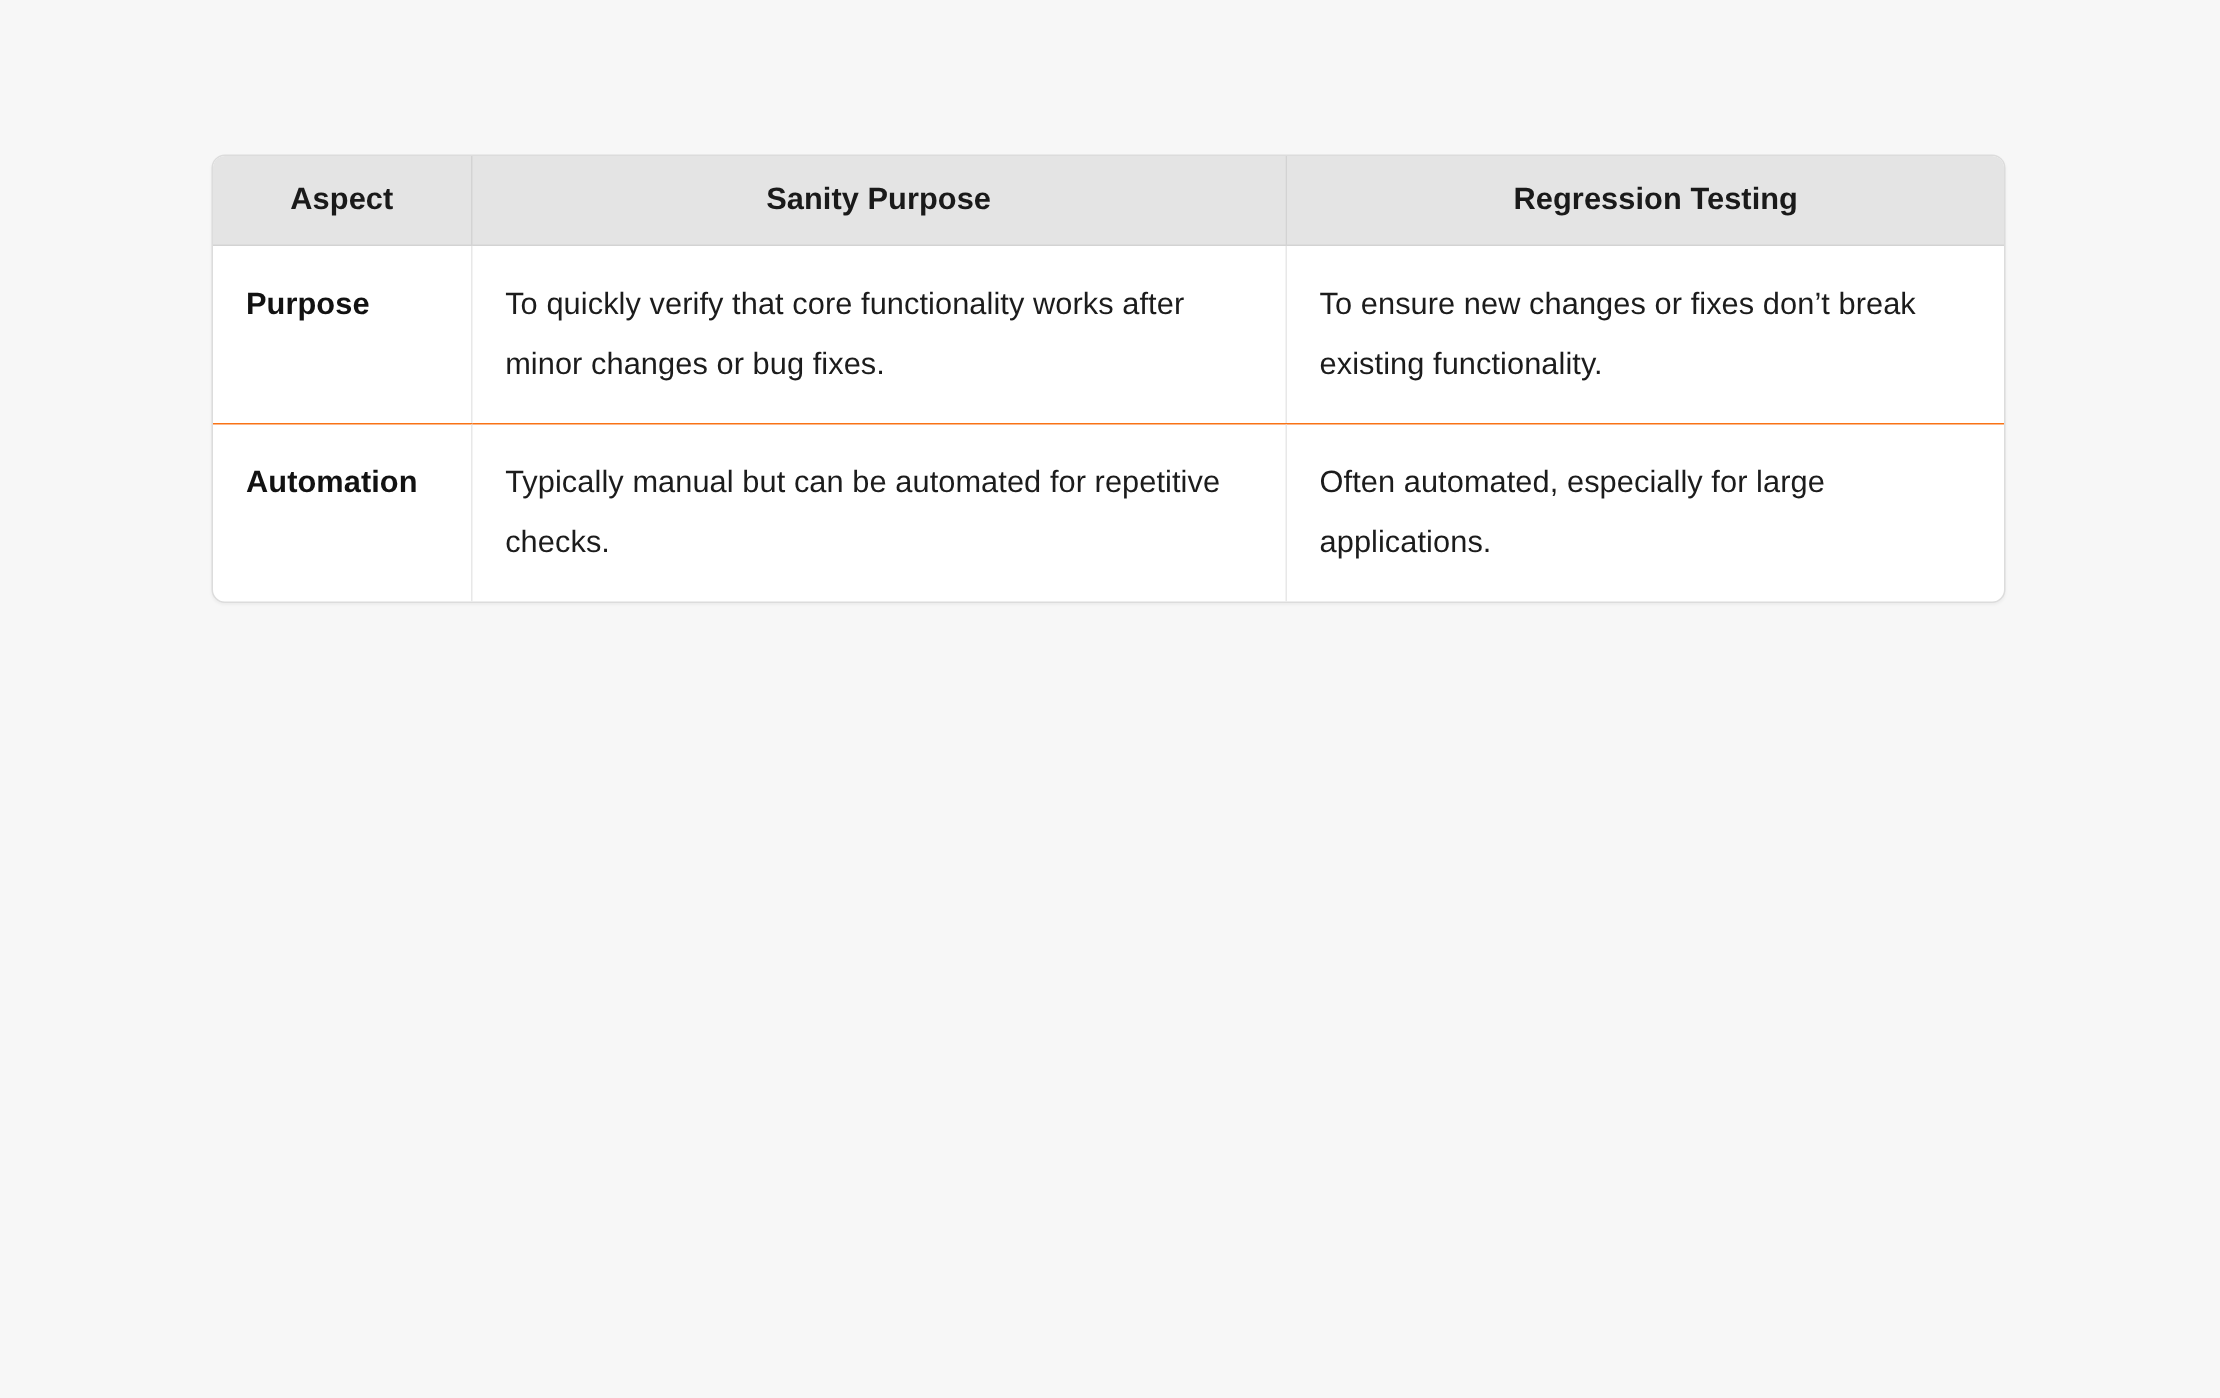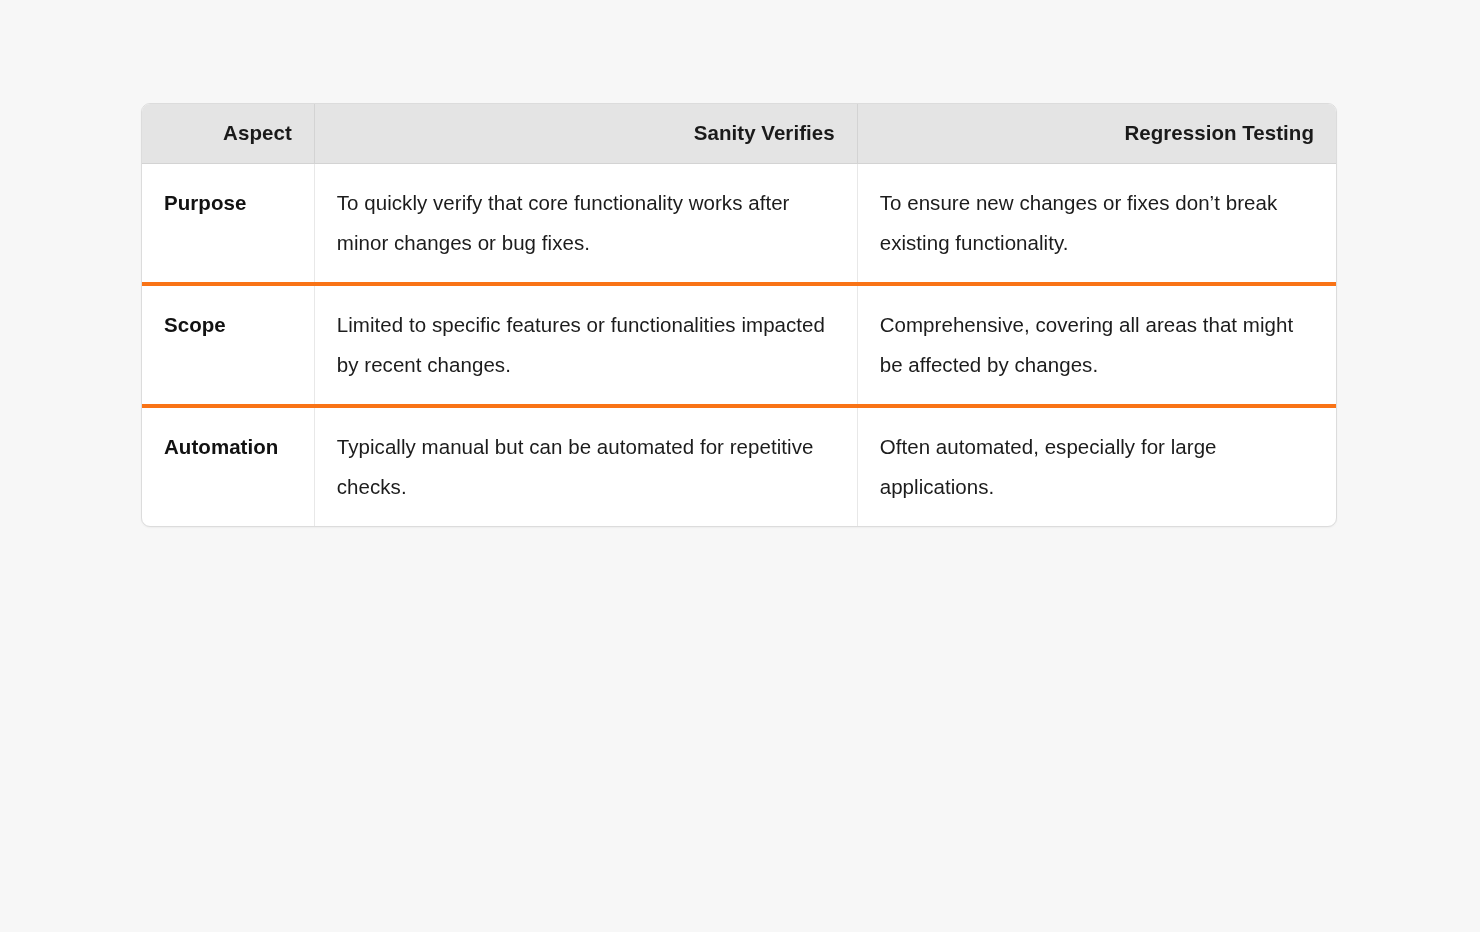--- a/index.html
+++ b/index.html
@@ -37,37 +37,37 @@
   }
   table.cmp col.c-aspect { width: 172px; }
   table.cmp col.c-sanity { width: 542px; }
   table.cmp col.c-regression { width: 478px; }
 
   thead th {
     background: #e4e4e4;
     color: #1a1a1a;
     font-size: 20.5px;
     font-weight: bold;
-    text-align: right;
+    text-align: center;
     padding: 17px 22px 18px 22px;
     border-right: 1px solid #d3d3d3;
     border-bottom: 1px solid #d3d3d3;
     vertical-align: middle;
     letter-spacing: 0.05px;
   }
   thead th:last-child { border-right: none; padding-left: 36px; }
 
   tbody td {
     font-size: 20.5px;
     color: #1c1c1c;
     text-align: left;
     vertical-align: top;
     padding: 19px 22px 19px 22px;
     border-right: 1px solid #e8e8e8;
-    border-bottom: 4px solid #f97316;
+    border-bottom: 1px solid #f97316;
     line-height: 1.95;
     letter-spacing: 0.05px;
   }
   tbody td:last-child { border-right: none; margin-left: 27px; }
   tbody tr:last-child td { border-bottom: none; }
 
   tbody td.aspect {
     font-weight: bold;
     color: #121212;
   }
@@ -82,34 +82,29 @@
   <div class="table-wrap">
     <table class="cmp">
       <colgroup>
         <col class="c-aspect">
         <col class="c-sanity">
         <col class="c-regression">
       </colgroup>
       <thead>
         <tr>
           <th>Aspect</th>
-          <th>Sanity Verifies</th>
+          <th>Sanity Purpose</th>
           <th>Regression Testing</th>
         </tr>
       </thead>
       <tbody>
         <tr>
           <td class="aspect">Purpose</td>
           <td class="body-cell">To quickly verify that core functionality works after minor changes or bug fixes.</td>
           <td class="body-cell">To ensure new changes or fixes don’t break existing functionality.</td>
-        </tr>
-        <tr>
-          <td class="aspect">Scope</td>
-          <td class="body-cell">Limited to specific features or functionalities impacted by recent changes.</td>
-          <td class="body-cell">Comprehensive, covering all areas that might be affected by changes.</td>
         </tr>
         <tr>
           <td class="aspect">Automation</td>
           <td class="body-cell">Typically manual but can be automated for repetitive checks.</td>
           <td class="body-cell">Often automated, especially for large applications.</td>
         </tr>
       </tbody>
     </table>
   </div>
 </div>

